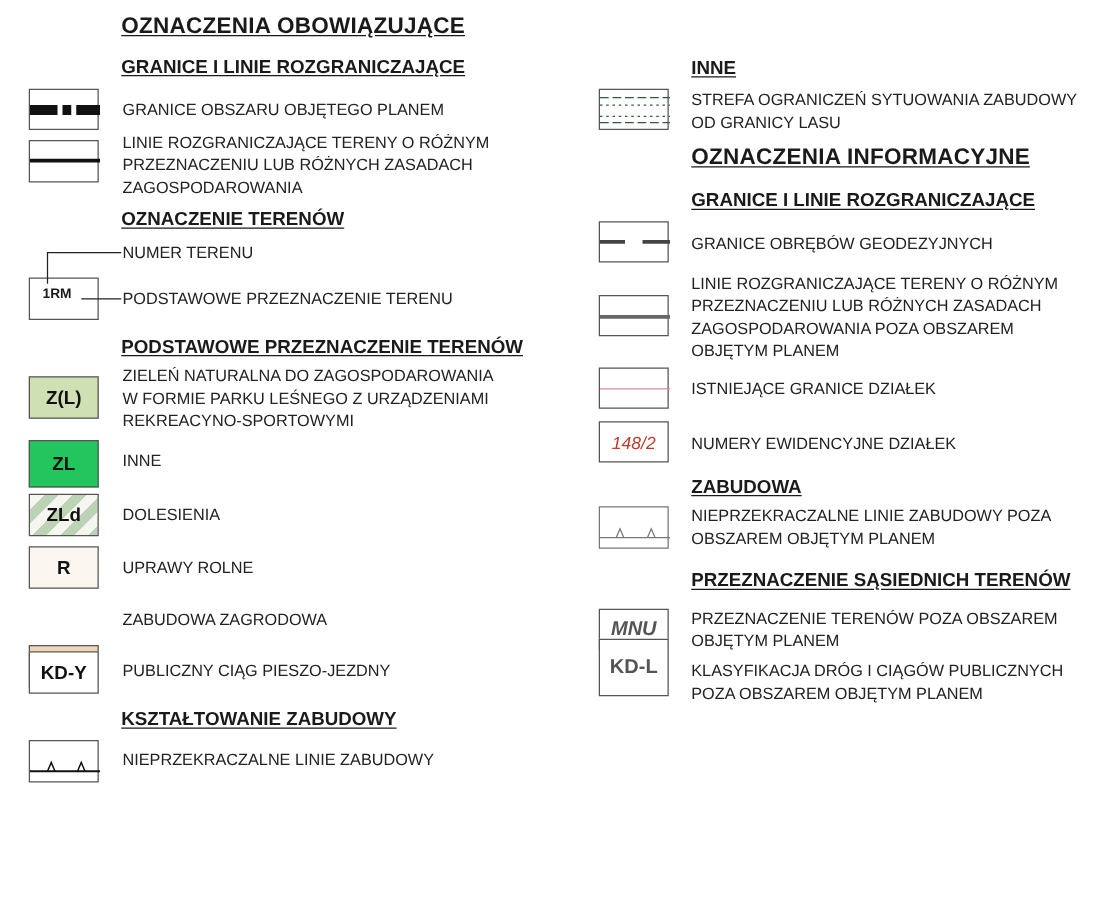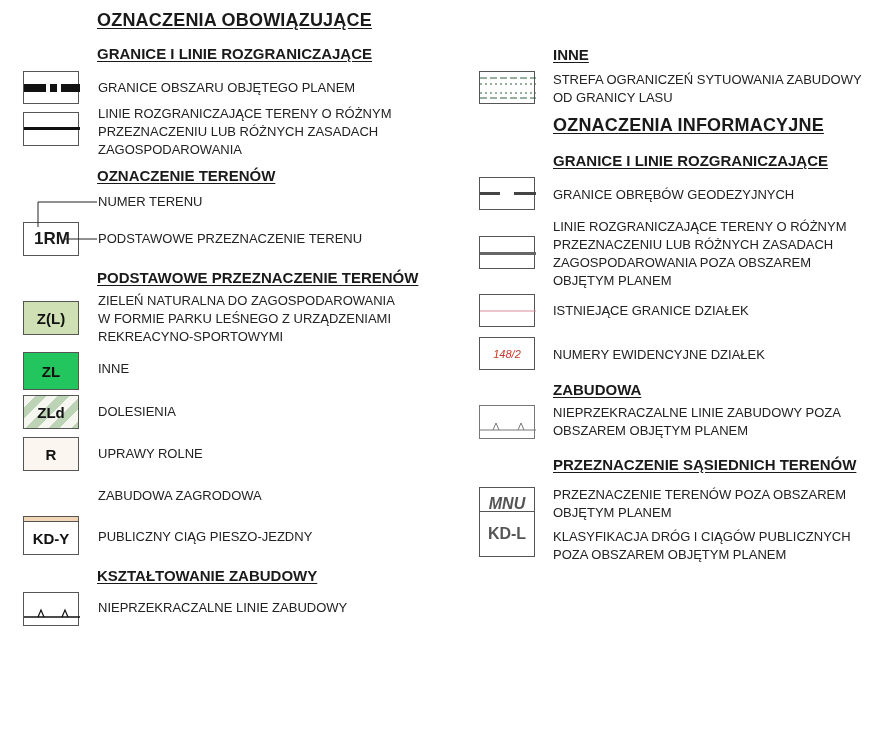--- a/index.html
+++ b/index.html
@@ -35,21 +35,21 @@
     <rect x="0" y="14" width="56" height="3" fill="#111"></rect>
   </svg>
 </div>
 <div class="abs t" style="left:98px; top:105px;">LINIE ROZGRANICZAJĄCE TERENY O RÓŻNYM
 PRZEZNACZENIU LUB RÓŻNYCH ZASADACH
 ZAGOSPODAROWANIA</div>
 
 <div class="abs h2" style="left:97px; top:167px;">OZNACZENIE TERENÓW</div>
 
 <div class="sw" style="left:23px; top:222px; height:34px;">
-  <div class="abs" style="left:10px; top:6px; font-size:17px; font-weight:bold;">1RM</div>
+  <div class="abs" style="left:10px; top:6px; font-size:11px; font-weight:bold;">1RM</div>
 </div>
 <svg class="abs" width="100" height="60" style="left:35px; top:195px;">
   <polyline points="3,32 3,7 62,7" fill="none" stroke="#222" stroke-width="1"></polyline>
   <line x1="30" y1="44" x2="62" y2="44" stroke="#222" stroke-width="1"></line>
 </svg>
 <div class="abs t" style="left:98px; top:193px;">NUMER TERENU</div>
 <div class="abs t" style="left:98px; top:230px;">PODSTAWOWE PRZEZNACZENIE TERENU</div>
 
 <div class="abs h2" style="left:97px; top:269px;">PODSTAWOWE PRZEZNACZENIE TERENÓW</div>
 
@@ -131,21 +131,21 @@
 OBJĘTYM PLANEM</div>
 
 <div class="sw" style="left:479px; top:294px; height:33px;">
   <svg width="56" height="33">
     <line x1="0" y1="16" x2="56" y2="16" stroke="#d98a9a" stroke-width="1"></line>
   </svg>
 </div>
 <div class="abs t" style="left:553px; top:302px;">ISTNIEJĄCE GRANICE DZIAŁEK</div>
 
 <div class="sw" style="left:479px; top:337px; height:33px;">
-  <div class="sw-label" style="font-size:11px; font-style:italic; font-weight:normal; color:#c0392b;">148/2</div>
+  <div class="sw-label" style="font-size:14px; font-style:italic; font-weight:normal; color:#c0392b;">148/2</div>
 </div>
 <div class="abs t" style="left:553px; top:346px;">NUMERY EWIDENCYJNE DZIAŁEK</div>
 
 <div class="abs h2" style="left:553px; top:381px;">ZABUDOWA</div>
 
 <div class="sw" style="left:479px; top:405px; height:34px; border-color:#777;">
   <svg width="56" height="34">
     <line x1="0" y1="24" x2="56" y2="24" stroke="#777" stroke-width="1"></line>
     <polyline points="13,24 16,17 19,24" fill="none" stroke="#777" stroke-width="1"></polyline>
     <polyline points="38,24 41,17 44,24" fill="none" stroke="#777" stroke-width="1"></polyline>

